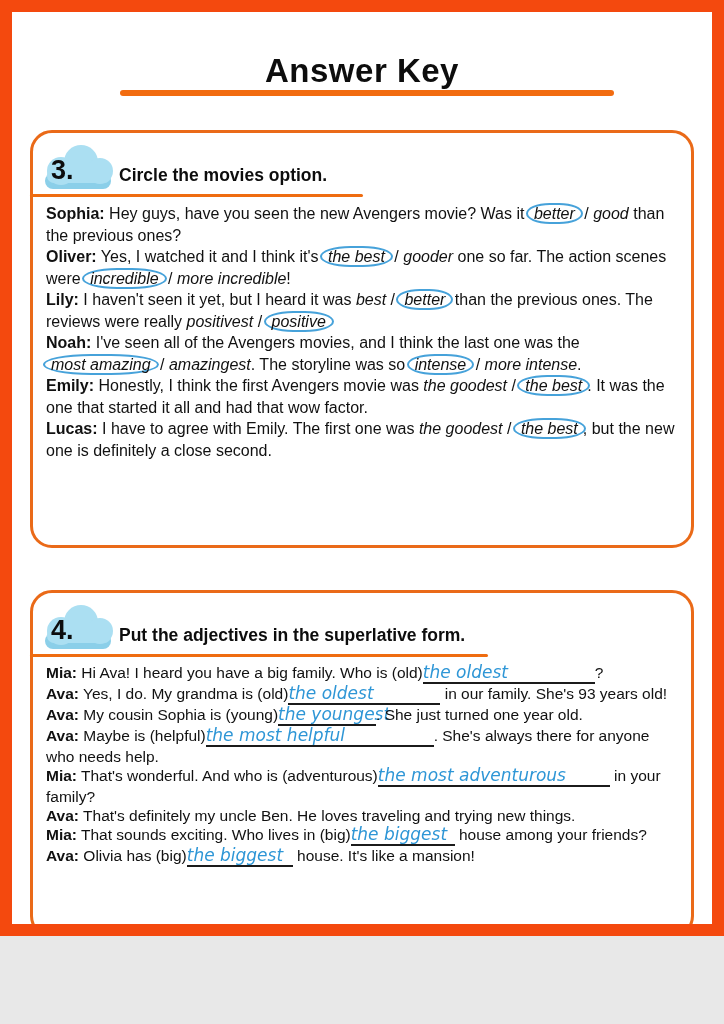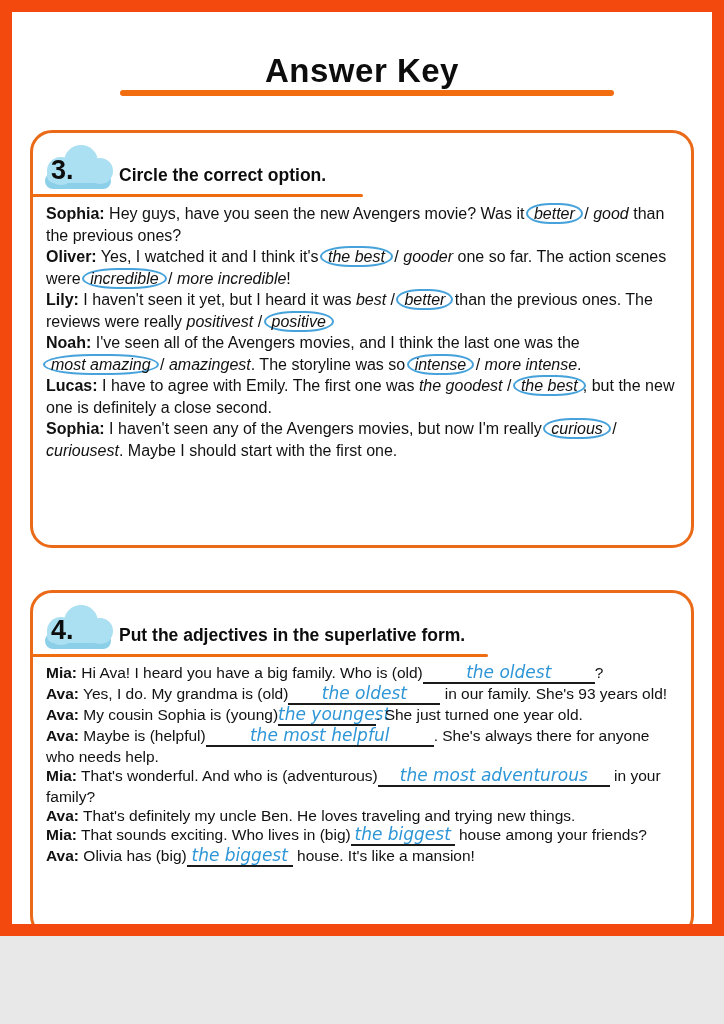--- a/index.html
+++ b/index.html
@@ -47,21 +47,21 @@
   .dline{margin:0;}
   .seg-bold{font-weight:bold;}
   .seg-italic{font-style:italic;}
   .circled{
     font-style:italic;white-space:nowrap;
     border:2px solid #46a2da;border-radius:50%/60%;
     padding:0 6px;margin:0 -3px;
   }
   .blank{
     display:inline-block;border-bottom:2px solid #1b1b1b;
-    text-align:center;white-space:nowrap;
+    text-align:left;white-space:nowrap;
   }
   .blank .answer{
     font-family:"DejaVu Sans",sans-serif;font-style:italic;
     font-size:17px;color:#2e96d6;
   }
   
   .footer{position:absolute;left:30px;top:942px;display:flex;align-items:center;}
   .logo-mark{position:relative;width:30px;height:42px;margin-right:7px;}
   .logo-mark .bar{
     position:absolute;right:1px;top:2px;width:13px;height:37px;
@@ -93,30 +93,30 @@
       <span class="cloud">
         <svg width="78" height="52" viewBox="0 0 78 52">
           <rect x="4" y="30" width="66" height="16" rx="8" fill="#8bcfe9"></rect>
           <circle cx="20" cy="28" r="14" fill="#abdff2"></circle>
           <circle cx="40" cy="19" r="17" fill="#abdff2"></circle>
           <circle cx="59" cy="28" r="13" fill="#abdff2"></circle>
           <rect x="6" y="25" width="64" height="15" rx="7" fill="#abdff2"></rect>
         </svg>
       </span>
       <span class="sec-num">3.</span>
-      <span class="sec-title">Circle the correct option.</span>
+      <span class="sec-title">Circle the movies option.</span>
       <div class="sec-underline"></div>
     </div>
     <div class="dialog">
         <p class="dline"><span class="seg-bold">Sophia:</span><span> Hey guys, have you seen the new Avengers movie? Was it </span><span class="seg-italic circled">better</span><span> / </span><span class="seg-italic">good</span><span> than the previous ones?</span></p>
         <p class="dline"><span class="seg-bold">Oliver:</span><span> Yes, I watched it and I think it's </span><span class="seg-italic circled">the best</span><span> / </span><span class="seg-italic">gooder</span><span> one so far. The action scenes were </span><span class="seg-italic circled">incredible</span><span> / </span><span class="seg-italic">more incredible</span><span>!</span></p>
         <p class="dline"><span class="seg-bold">Lily:</span><span> I haven't seen it yet, but I heard it was </span><span class="seg-italic">best</span><span> / </span><span class="seg-italic circled">better</span><span> than the previous ones. The reviews were really </span><span class="seg-italic">positivest</span><span> / </span><span class="seg-italic circled">positive</span></p>
         <p class="dline"><span class="seg-bold">Noah:</span><span> I've seen all of the Avengers movies, and I think the last one was the </span><span class="seg-italic circled">most amazing</span><span> / </span><span class="seg-italic">amazingest</span><span>. The storyline was so </span><span class="seg-italic circled">intense</span><span> / </span><span class="seg-italic">more intense</span><span>.</span></p>
+        <p class="dline"><span class="seg-bold">Emily:</span><span> Honestly, I think the first Avengers movie was </span><span class="seg-italic">the goodest</span><span> / </span><span class="seg-italic circled">the best</span><span>. It was the one that started it all and had that wow factor.</span></p>
         <p class="dline"><span class="seg-bold">Lucas:</span><span> I have to agree with Emily. The first one was </span><span class="seg-italic">the goodest</span><span> / </span><span class="seg-italic circled">the best</span><span>, but the new one is definitely a close second.</span></p>
-        <p class="dline"><span class="seg-bold">Sophia:</span><span> I haven't seen any of the Avengers movies, but now I'm really </span><span class="seg-italic circled">curious</span><span> / </span><span class="seg-italic">curiousest</span><span>. Maybe I should start with the first one.</span></p>
       </div>
   </div>
 
   <div class="sec sec4">
     <div class="sec-head">
       <span class="cloud">
         <svg width="78" height="52" viewBox="0 0 78 52">
           <rect x="4" y="30" width="66" height="16" rx="8" fill="#8bcfe9"></rect>
           <circle cx="20" cy="28" r="14" fill="#abdff2"></circle>
           <circle cx="40" cy="19" r="17" fill="#abdff2"></circle>

